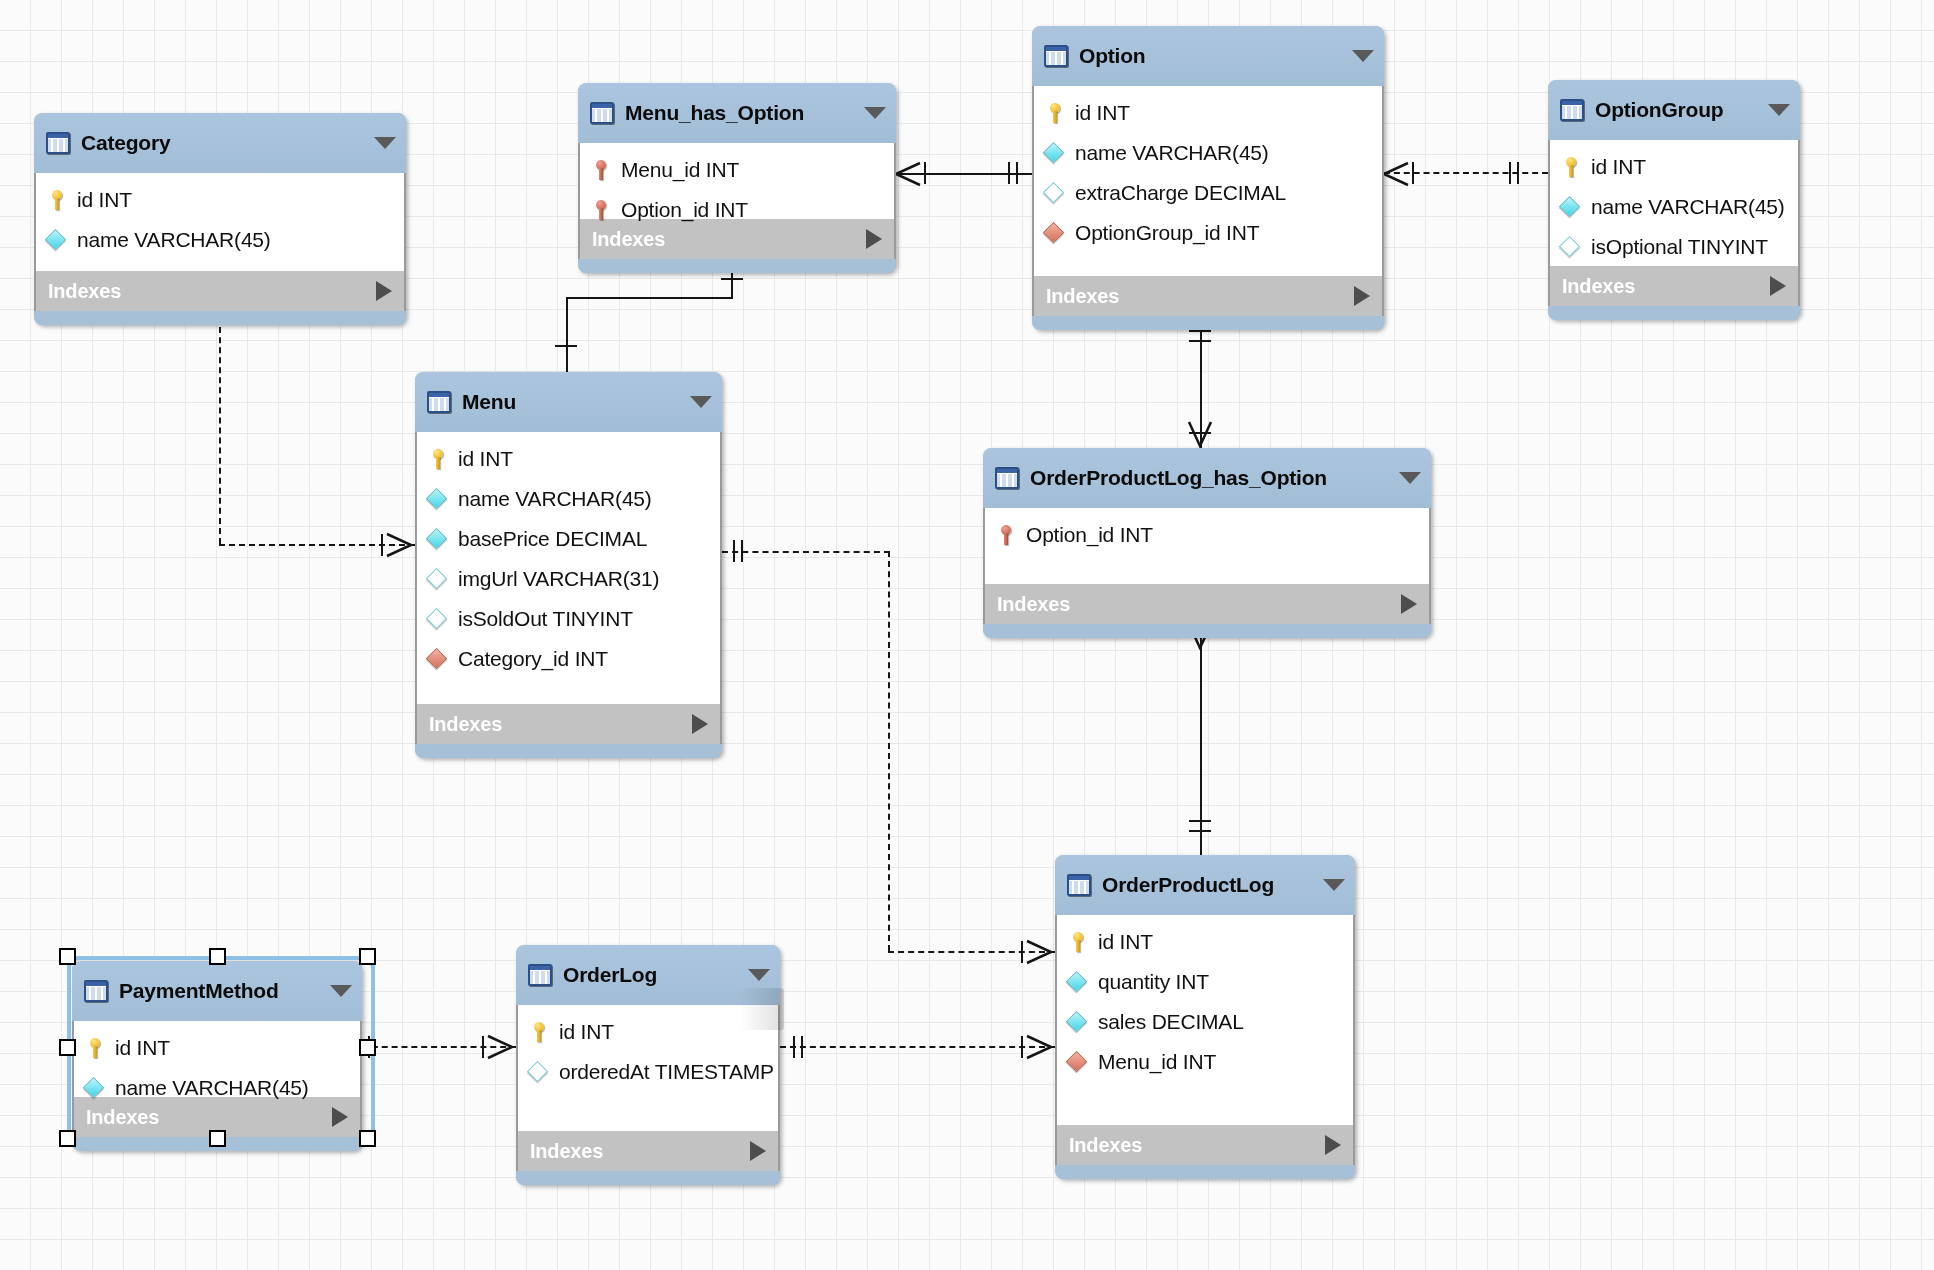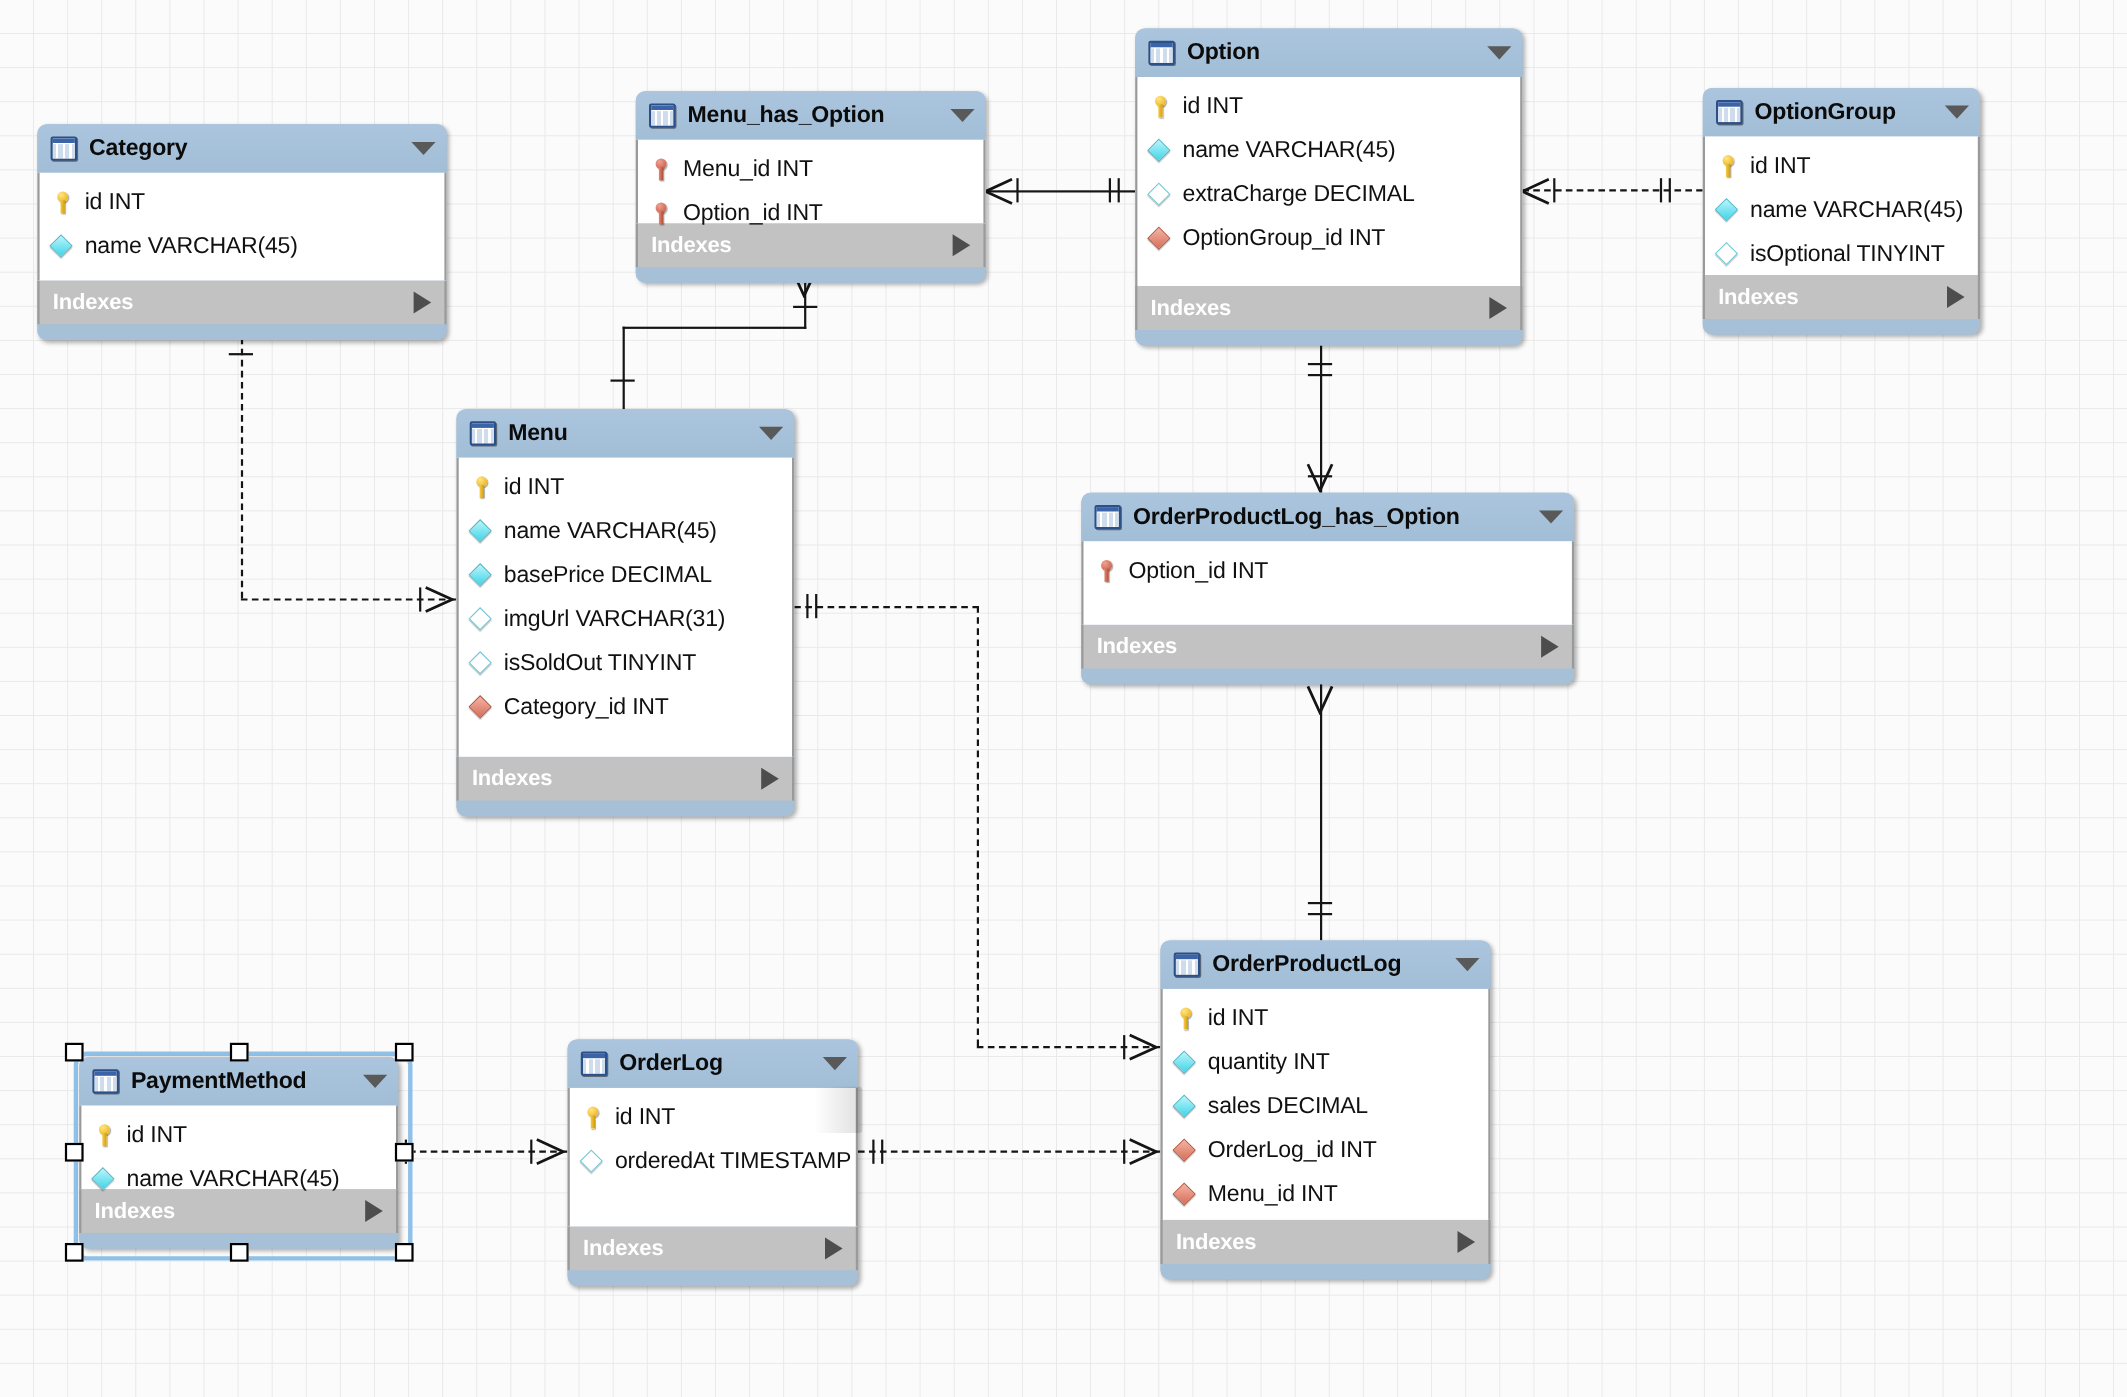--- a/index.html
+++ b/index.html
@@ -18,21 +18,21 @@
   
   .tbl{
     position:absolute;
     border-radius:9px;
     background:#a6c0d8;
     box-shadow:2px 2px 4px rgba(0,0,0,.30);
     box-sizing:border-box;
     z-index:20;
   }
   .tbl .hdr{
-    height:44px;border-radius:8px 8px 0 0;
+    height:60px;border-radius:8px 8px 0 0;
     background:linear-gradient(to bottom,#aac5dd 0%,#a2bdd6 100%);
     display:flex;align-items:center;padding:0 10px 0 12px;
     box-sizing:border-box;position:relative;
   }
   .tbl-icon{
     width:24px;height:22px;flex:0 0 24px;margin-right:11px;
     background:#fff;border:2px solid #2b4f86;border-radius:2px;
     box-shadow:1px 1px 0 rgba(0,0,0,.45);
     position:relative;box-sizing:border-box;
   }
@@ -327,26 +327,20 @@
         <div class="col">
           <span class="ic ic-cyan">
             <i class="dia"></i>
           </span>
           <span class="lbl">sales DECIMAL</span>
         </div>
         <div class="col">
           <span class="ic ic-red">
             <i class="dia"></i>
           </span>
-          <span class="lbl">OrderLog_id INT</span>
-        </div>
-        <div class="col">
-          <span class="ic ic-red">
-            <i class="dia"></i>
-          </span>
           <span class="lbl"> Menu_id INT</span>
         </div>
       </div>
       <div class="ind">
         <span class="lbl">Indexes</span>
         <span class="tri"></span>
       </div>
       <div class="foot"></div>
     </div>
     <div class="selglow" style="left: 67px; top: 956px; width: 300px; height: 182px;"></div>

